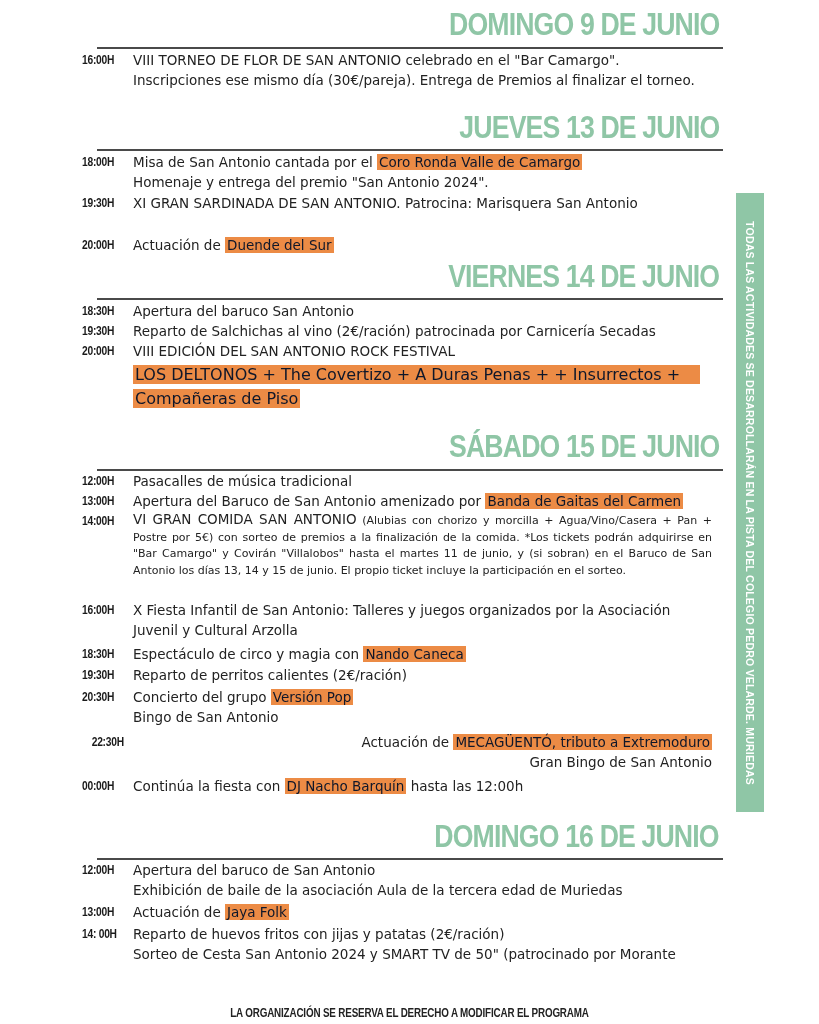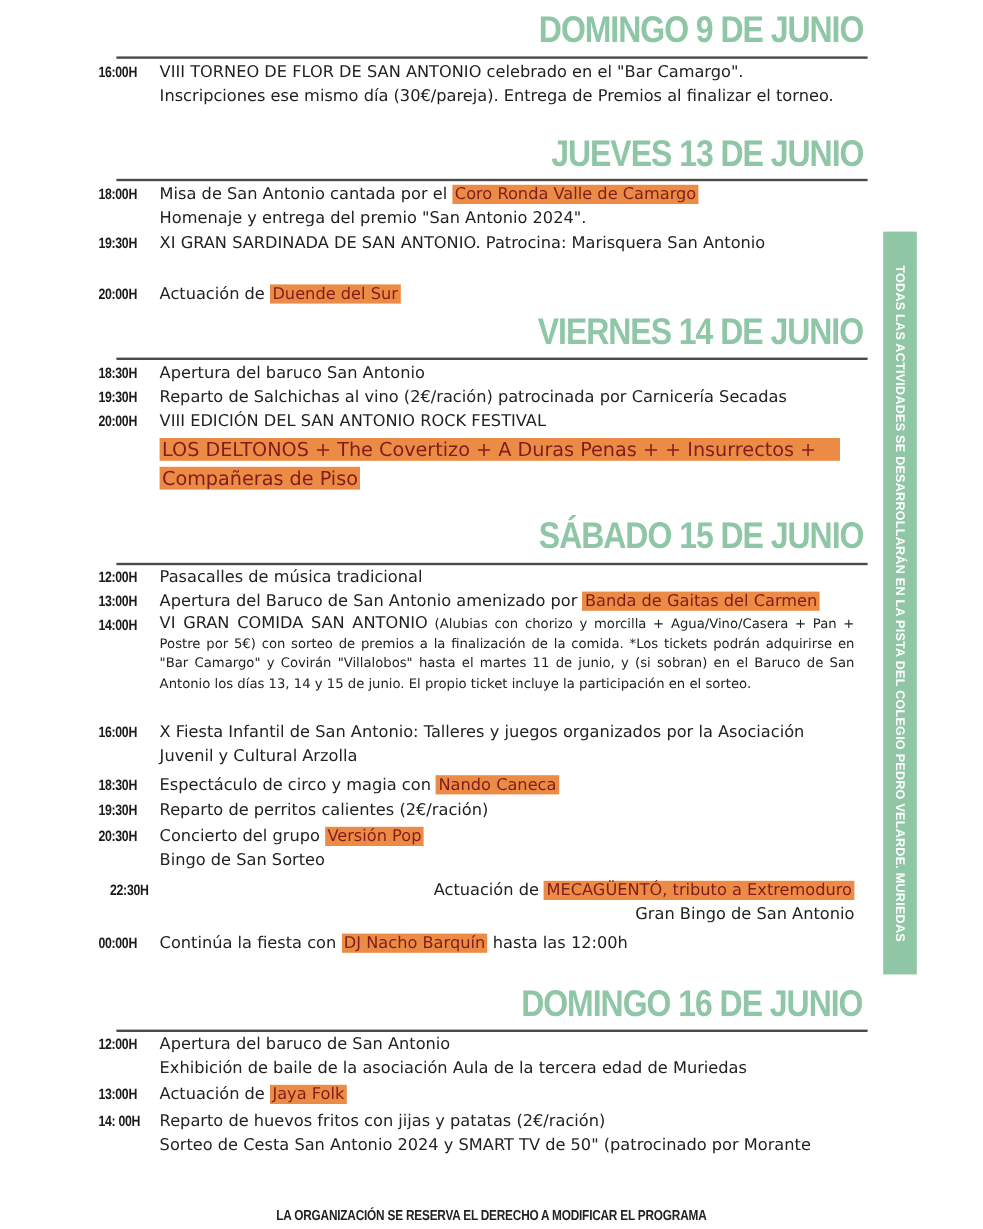--- a/index.html
+++ b/index.html
@@ -7,21 +7,21 @@
          font-family:"DejaVu Sans", sans-serif; color:#1f1f1f; }
   .day-header { position:absolute; right:100px; font-family:"Liberation Sans", sans-serif; font-weight:bold;
                 color:#8fc6a6; font-size:31px; letter-spacing:-1px; transform:scaleX(0.86); transform-origin:right center;
                 line-height:32px; white-space:nowrap; }
   .rule { position:absolute; left:97px; width:626px; height:2px; background:#4a4a4a; }
   .row { position:absolute; left:82px; width:630px; display:flex; font-size:13.5px; line-height:20px; }
   .time { flex:0 0 51px; font-family:"Liberation Sans", sans-serif; font-weight:bold; font-size:12.5px;
           transform:scaleX(0.82); transform-origin:left center; letter-spacing:-0.3px; color:#1a1a1a; white-space:nowrap; }
   .desc { flex:1; color:#222; }
   .desc.small { font-size:11px; line-height:16.5px; text-align:justify; }
-  .hl { background:#ec8b45; color:#7f1d1d; padding:0 2px; }
+  .hl { background:#ec8b45; color:#0f172a; padding:0 2px; }
   .line { display:block; white-space:nowrap; }
   .band { position:absolute; left:736px; top:193px; width:28px; height:619px; background:#8fc6a6; }
   .band-text { position:absolute; left:50%; top:50%; transform:translate(-50%,-50%) rotate(90deg);
                white-space:nowrap; color:#ffffff; font-family:"Liberation Sans", sans-serif; font-weight:bold;
                font-size:10.5px; letter-spacing:0.2px; }
   .footer { position:absolute; top:1006px; left:0; width:819px; text-align:center; font-family:"Liberation Sans", sans-serif;
             font-weight:bold; font-size:12px; color:#222; transform:scaleX(0.82); letter-spacing:-0.2px; }
 </style>
 </head>
 <body>
@@ -107,21 +107,21 @@
   </span>
 </div>
 <div class="row" style="top:665px;">
   <span class="time">19:30H</span>
   <span class="desc">Reparto de perritos calientes (2€/ración)</span>
 </div>
 <div class="row" style="top:687px;">
   <span class="time">20:30H</span>
   <span class="desc">
     <span class="line"><span>Concierto del grupo </span><span class="hl">Versión Pop</span></span>
-    <span class="line">Bingo de San Sorteo</span>
+    <span class="line">Bingo de San Antonio</span>
   </span>
 </div>
 <div class="row" style="top:732px;text-align:right;">
   <span class="time">22:30H</span>
   <span class="desc">
     <span class="line"><span>Actuación de </span><span class="hl">MECAGÜENTÓ, tributo a Extremoduro</span></span>
     <span class="line">Gran Bingo de San Antonio</span>
   </span>
 </div>
 <div class="row" style="top:776px;">

